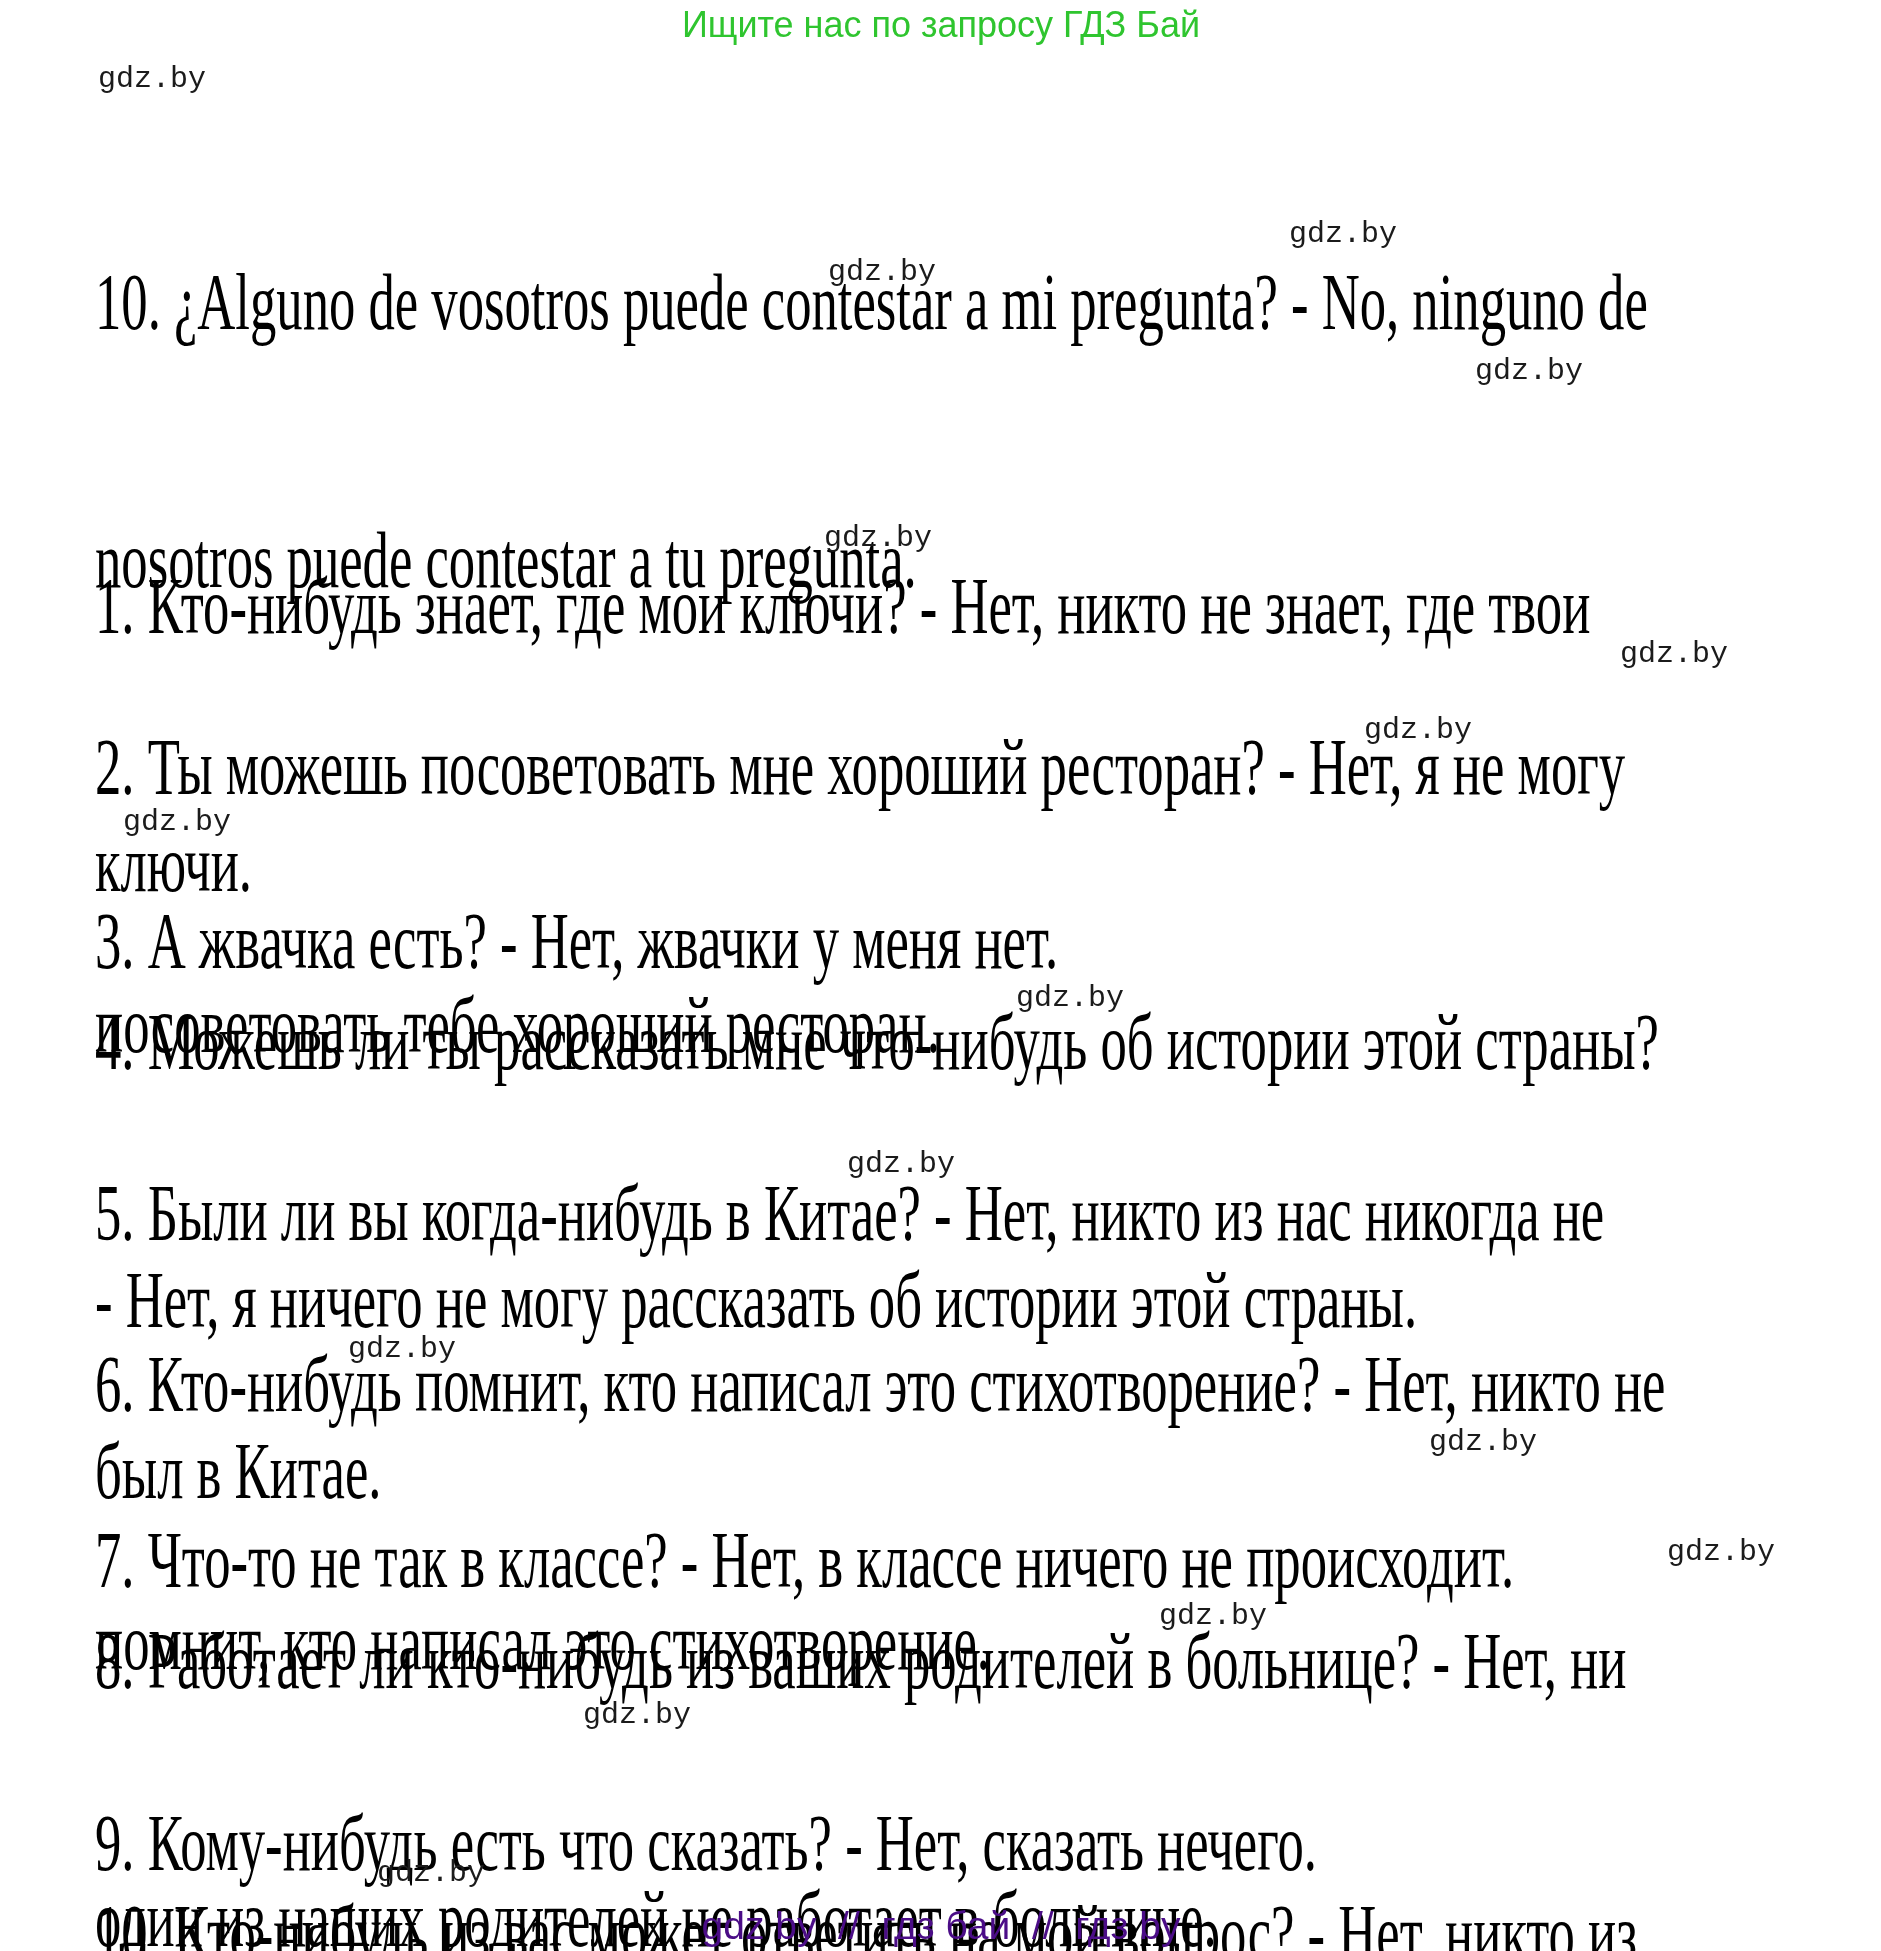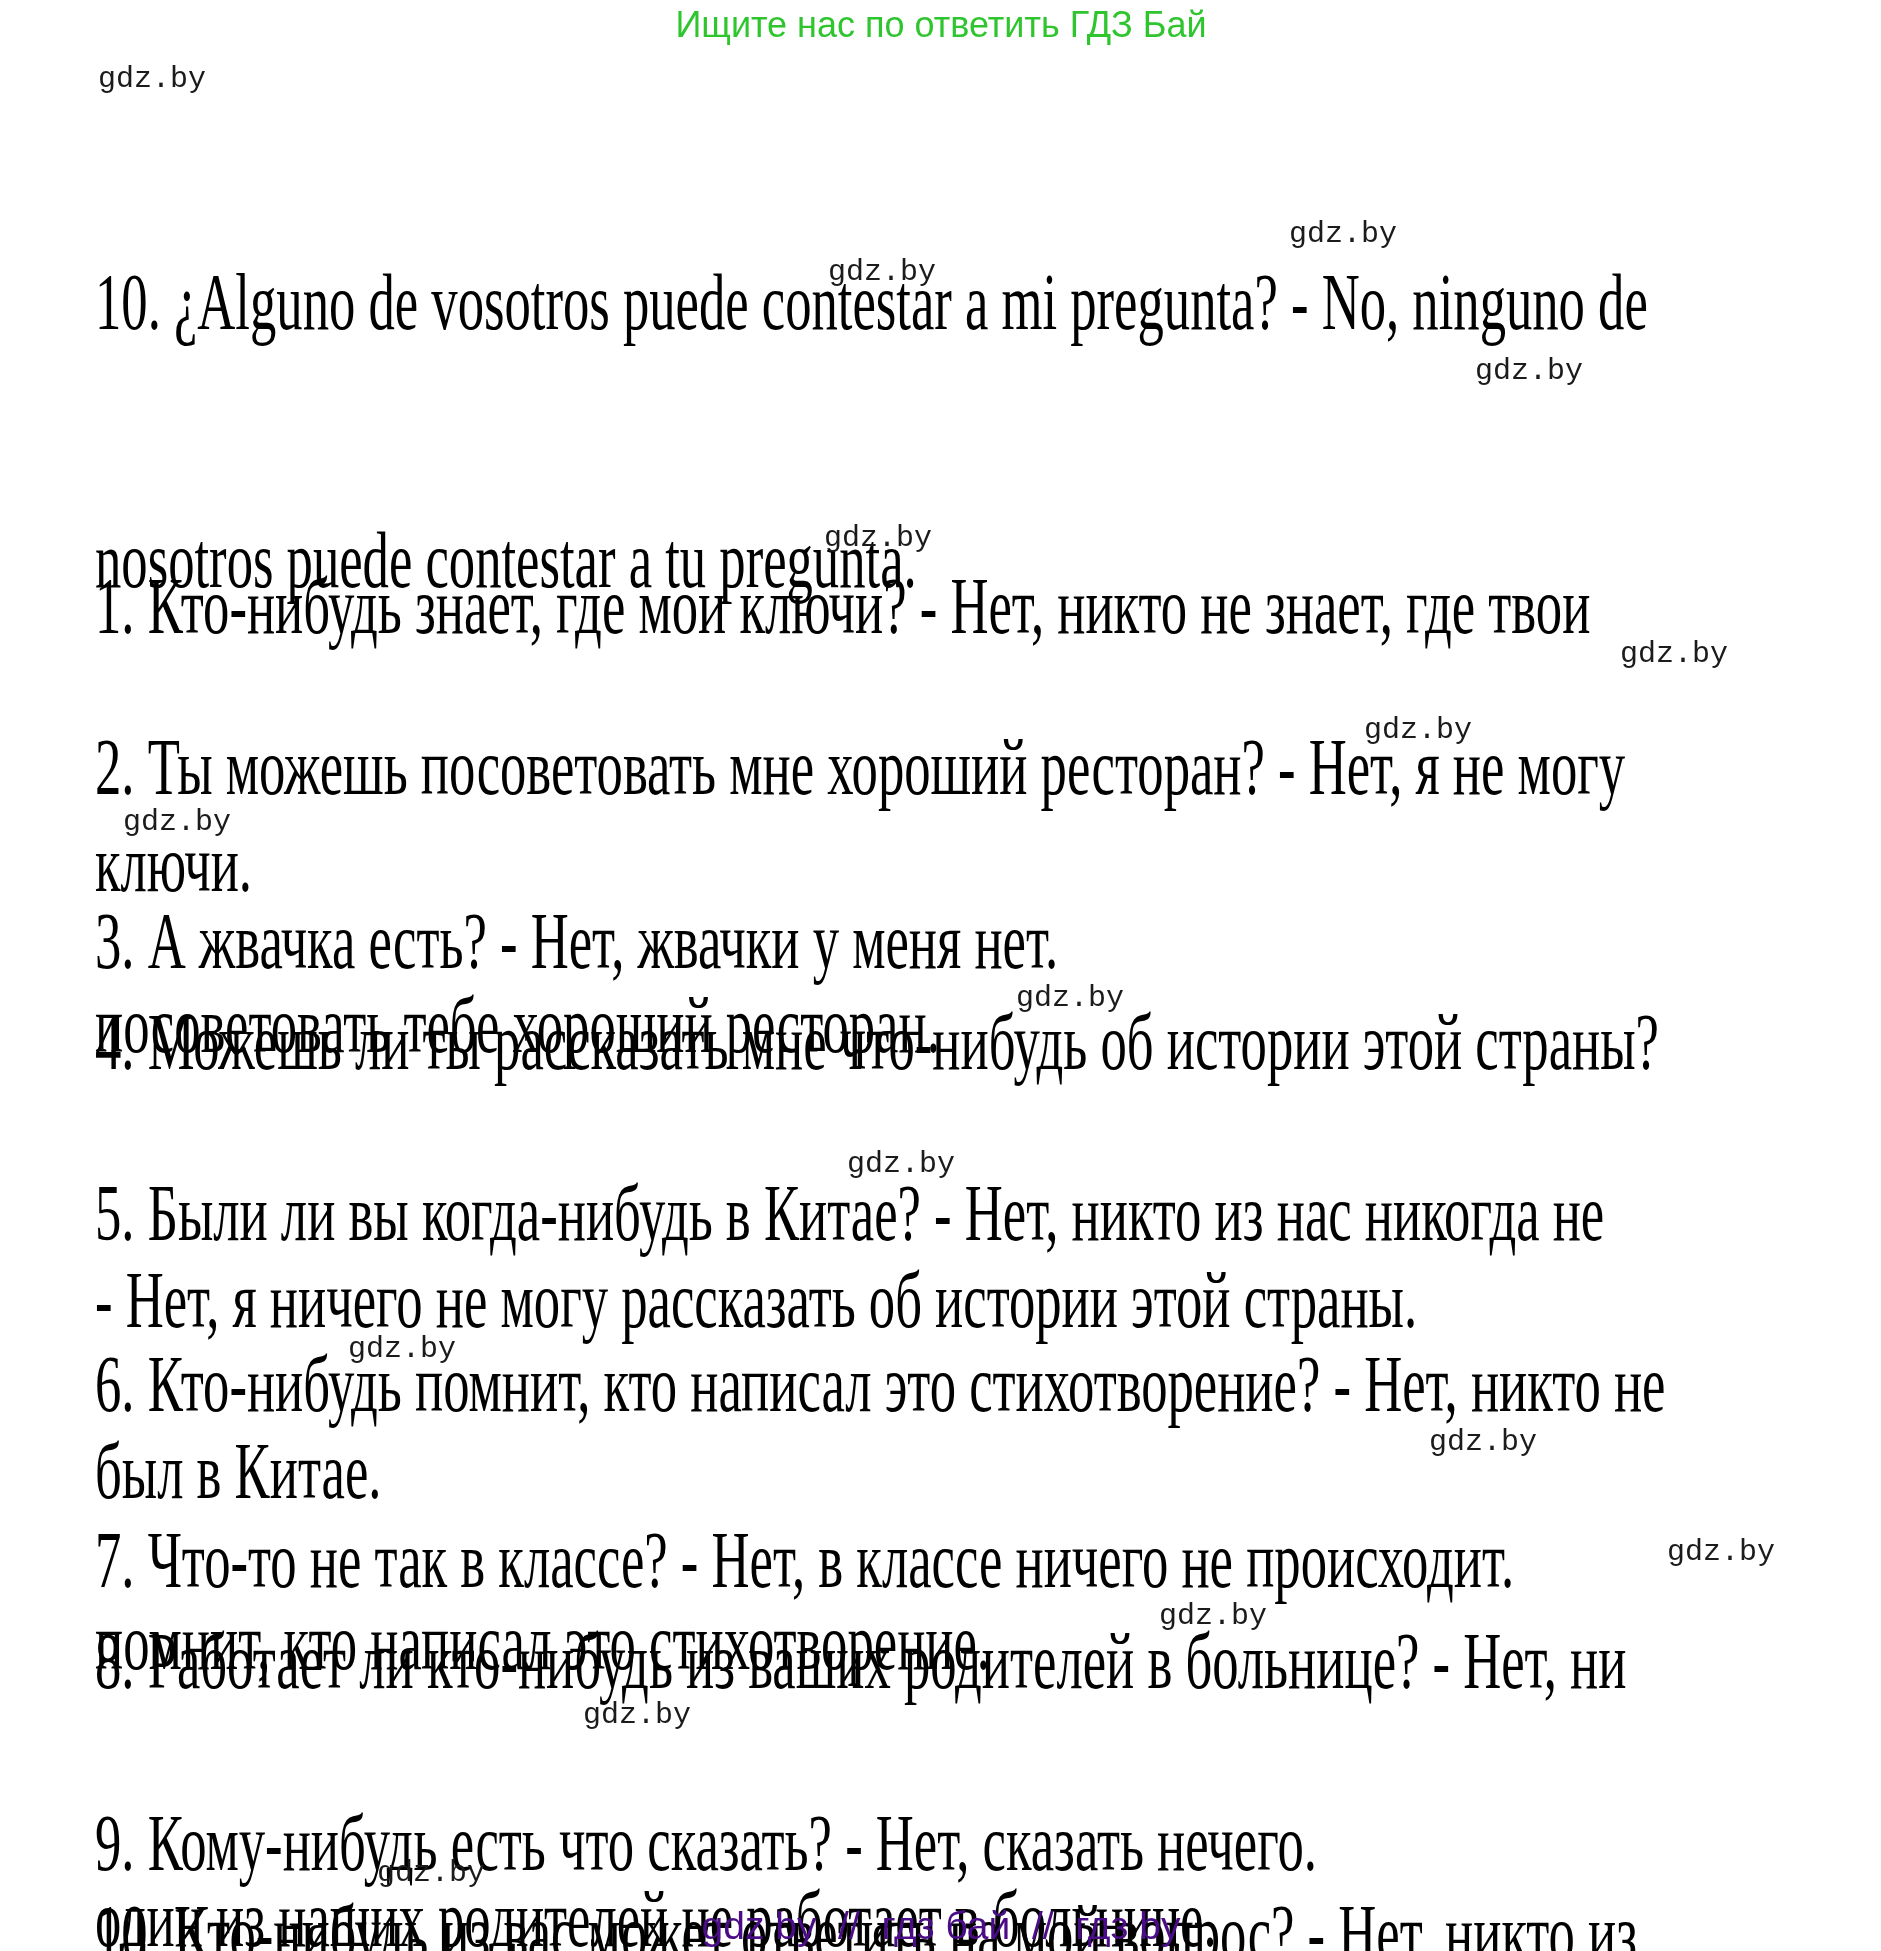--- a/index.html
+++ b/index.html
@@ -54,21 +54,21 @@
     font-size: 39px;
     color: #4b0d87;
     white-space: pre;
   }
 </style>
 </head>
 <body>
 
 <div class="page">
 
-  <div class="promo-header" style="color: rgb(47, 197, 47);">Ищите нас по ответить ГДЗ Бай</div>
+  <div class="promo-header" style="color: rgb(47, 197, 47);">Ищите нас по запросу ГДЗ Бай</div>
 
   <div class="para" style="top:87px">
     <span class="pline">10. ¿Alguno de vosotros puede contestar a mi pregunta? - No, ninguno de</span>
     <span class="pline">nosotros puede contestar a tu pregunta.</span>
   </div>
 
   <div class="para" style="top:391px">
     <span class="pline">1. Кто-нибудь знает, где мои ключи? - Нет, никто не знает, где твои</span>
     <span class="pline">ключи.</span>
   </div>

